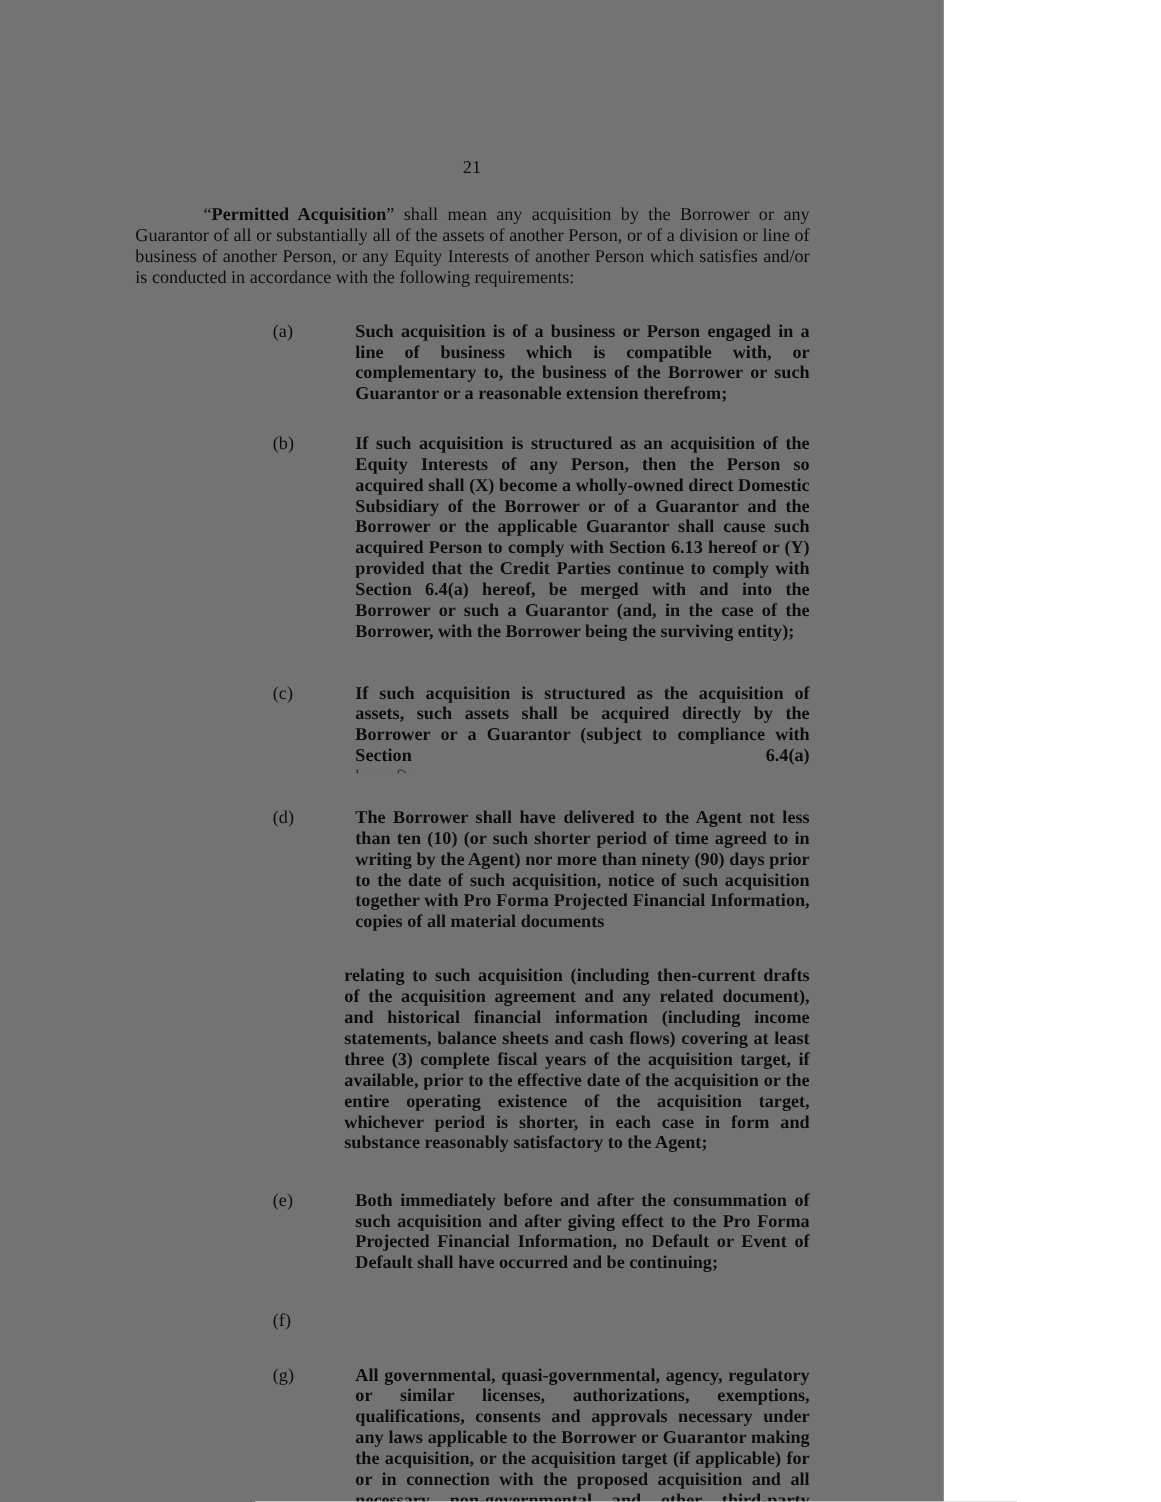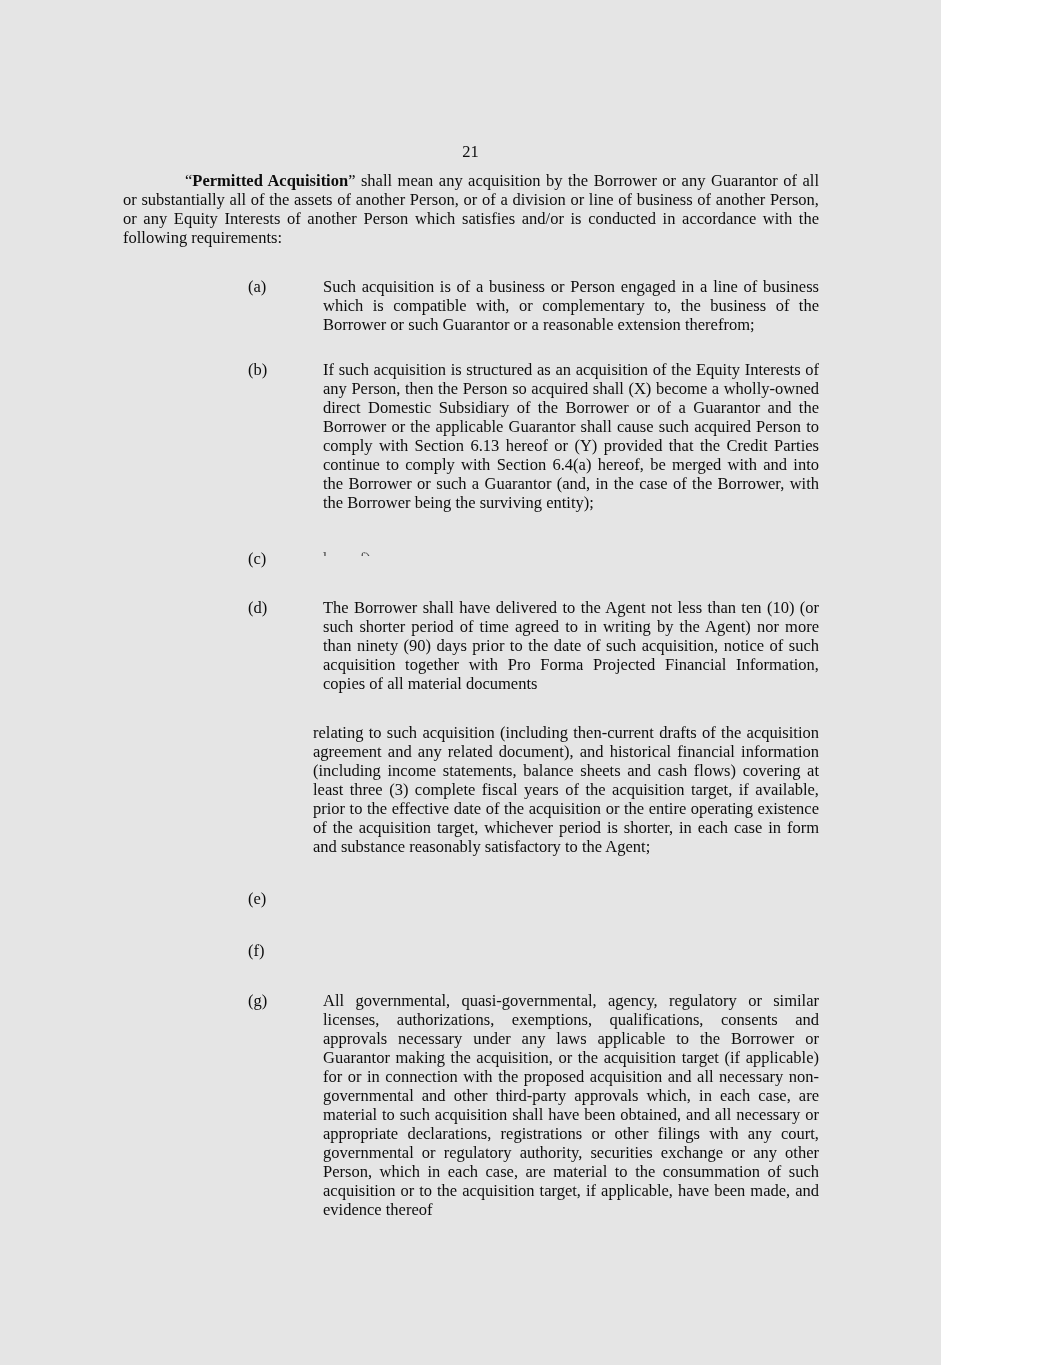--- a/index.html
+++ b/index.html
@@ -2,53 +2,54 @@
 <html><head>
 <meta charset="utf-8">
 <style>
   html, body {
     margin: 0;
     padding: 0;
     background: #ffffff;
   }
   .page {
     position: relative;
-    width: 941px;
+    width: 858px;
     height: 1365px;
-    background: #e5e5e5;
+    background: #737373;
     color: #0d0d0d;
     font-family: "Liberation Serif", "DejaVu Serif", serif;
     font-size: 16.5px;
     line-height: 19px;
     overflow: hidden;
     -webkit-font-smoothing: antialiased;
   }
   .pagenum {
     margin-top: 142px;
     text-align: center;
   }
   .intro {
-    margin: 10px 122px 0 123px;
+    margin: 24px 122px 0 123px;
     text-align: justify;
     text-indent: 62px;
   }
   .item {
     display: flex;
     margin-left: 248px;
     margin-right: 122px;
   }
   .item .label {
     flex: 0 0 75px;
   }
   .item.cont .label {
     flex: 0 0 65px;
   }
   .item .text {
     flex: 1;
     text-align: justify;
+    font-weight: bold;
   }
   .justify-last {
     text-align-last: justify;
   }
   .clipped {
     height: 7px;
     overflow: hidden;
     opacity: 0.7;
     text-align: left;
     text-align-last: left;
@@ -70,36 +71,38 @@
   </div>
 
   <div class="item" style="margin-top:26px">
     <div class="label">(b)</div>
     <div class="text">If such acquisition is structured as an acquisition of the Equity Interests of any Person, then the Person so acquired shall (X) become a wholly-owned direct Domestic Subsidiary of the Borrower or of a Guarantor and the Borrower or the applicable Guarantor shall cause such acquired Person to comply with Section 6.13 hereof or (Y) provided that the Credit Parties continue to comply with Section 6.4(a) hereof, be merged with and into the Borrower or such a Guarantor (and, in the case of the Borrower, with the Borrower being the surviving entity);</div>
   </div>
 
   <div class="item" style="margin-top:37px">
     <div class="label">(c)</div>
     <div class="text-wrap" style="flex:1">
+      <div class="text justify-last">If such acquisition is structured as the acquisition of assets, such assets shall be acquired directly by the Borrower or a Guarantor (subject to compliance with Section 6.4(a)</div>
       <div class="clipped">hereof);</div>
     </div>
   </div>
 
   <div class="item" style="margin-top:30px">
     <div class="label">(d)</div>
     <div class="text">The Borrower shall have delivered to the Agent not less than ten (10) (or such shorter period of time agreed to in writing by the Agent) nor more than ninety (90) days prior to the date of such acquisition, notice of such acquisition together with Pro Forma Projected Financial Information, copies of all material documents</div>
   </div>
 
   <div class="item cont" style="margin-top:30px">
     <div class="label"></div>
     <div class="text">relating to such acquisition (including then-current drafts of the acquisition agreement and any related document), and historical financial information (including income statements, balance sheets and cash flows) covering at least three (3) complete fiscal years of the acquisition target, if available, prior to the effective date of the acquisition or the entire operating existence of the acquisition target, whichever period is shorter, in each case in form and substance reasonably satisfactory to the Agent;</div>
   </div>
 
   <div class="item" style="margin-top:33px">
     <div class="label">(e)</div>
+    <div class="text">Both immediately before and after the consummation of such acquisition and after giving effect to the Pro Forma Projected Financial Information, no Default or Event of Default shall have occurred and be continuing;</div>
   </div>
 
   <div class="item" style="margin-top:33px">
     <div class="label">(f)</div>
   </div>
 
   <div class="item" style="margin-top:31px">
     <div class="label">(g)</div>
     <div class="text">All governmental, quasi-governmental, agency, regulatory or similar licenses, authorizations, exemptions, qualifications, consents and approvals necessary under any laws applicable to the Borrower or Guarantor making the acquisition, or the acquisition target (if applicable) for or in connection with the proposed acquisition and all necessary non-governmental and other third-party approvals which, in each case, are material to such acquisition shall have been obtained, and all necessary or appropriate declarations, registrations or other filings with any court, governmental or regulatory authority, securities exchange or any other Person, which in each case, are material to the consummation of such acquisition or to the acquisition target, if applicable, have been made, and evidence thereof</div>
   </div>

